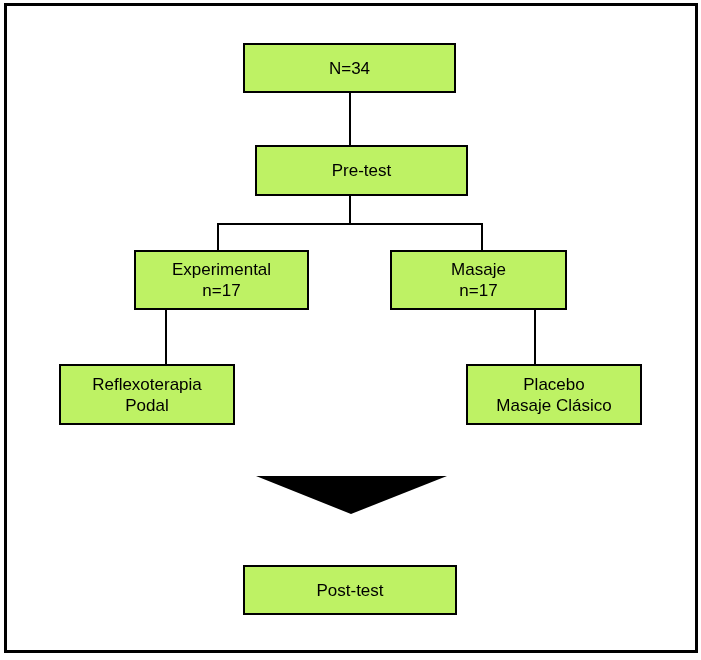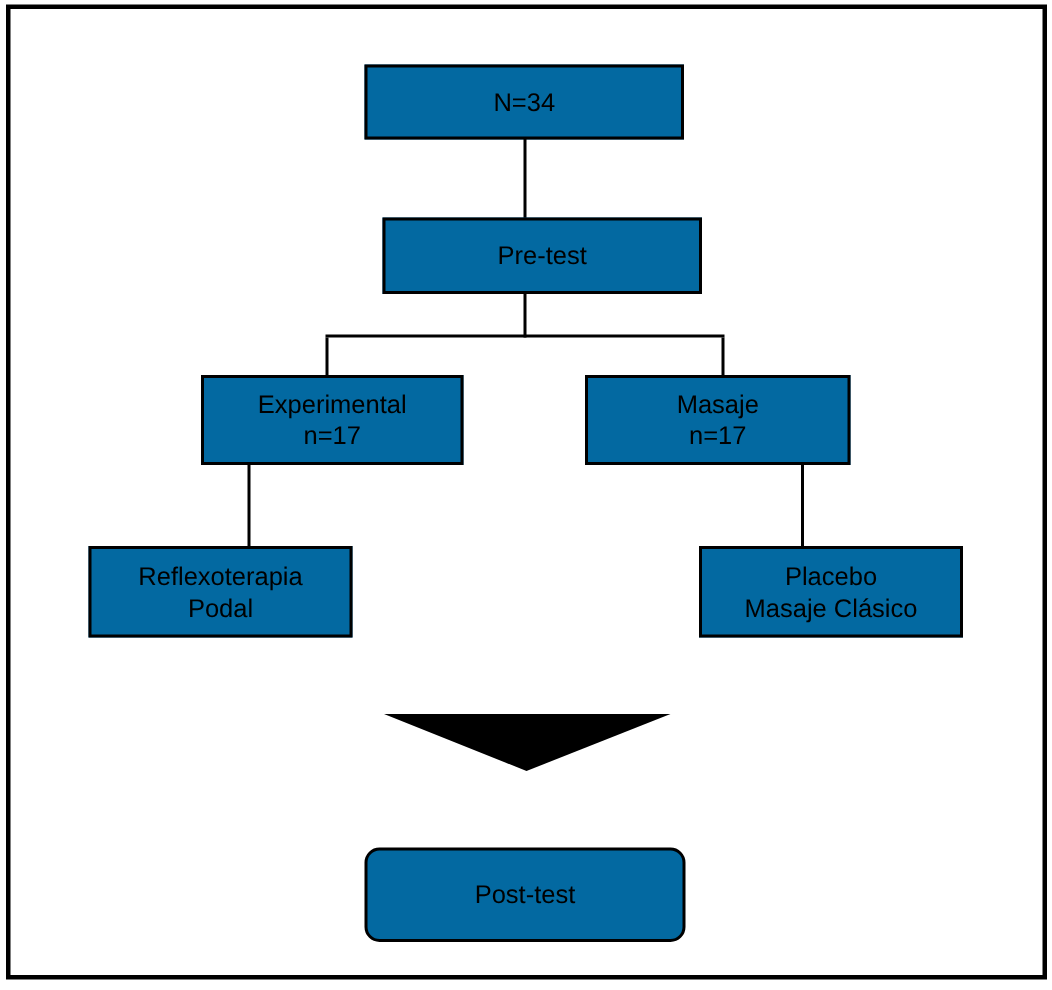--- a/index.html
+++ b/index.html
@@ -22,36 +22,36 @@
     top: 3px;
     width: 694px;
     height: 650px;
     border: 3px solid #000000;
     box-sizing: border-box;
   }
   .node {
     position: absolute;
     border: 2px solid #000000;
     box-sizing: border-box;
-    background: #0369a1;
+    background: #bef264;
     display: flex;
     flex-direction: column;
     align-items: center;
     justify-content: center;
     text-align: center;
     font-size: 17px;
     line-height: 21px;
   }
   .node-total        { left: 243px; top:  43px; width: 213px; height: 50px; }
   .node-pretest      { left: 243px; top: 145px; width: 213px; height: 51px; margin-left: 12px; }
   .node-experimental { left: 134px; top: 250px; width: 175px; height: 60px; }
   .node-control      { left: 390px; top: 250px; width: 177px; height: 60px; }
   .node-reflexo      { left:  59px; top: 364px; width: 176px; height: 61px; }
   .node-placebo      { left: 466px; top: 364px; width: 176px; height: 61px; }
-  .node-posttest     { left: 243px; top: 565px; width: 214px; height: 63px; border-radius: 10px; }
+  .node-posttest     { left: 243px; top: 565px; width: 214px; height: 50px; }
   .connector {
     position: absolute;
     background: #000000;
   }
   .c-total-pretest   { left: 349px; top:  92px; width: 2px;   height: 54px; }
   .c-pretest-branch  { left: 349px; top: 195px; width: 2px;   height: 30px; }
   .c-branch-h        { left: 217px; top: 223px; width: 266px; height: 2px;  }
   .c-branch-left     { left: 217px; top: 225px; width: 2px;   height: 26px; }
   .c-branch-right    { left: 481px; top: 225px; width: 2px;   height: 26px; }
   .c-exp-reflexo     { left: 165px; top: 310px; width: 2px;   height: 55px; }

